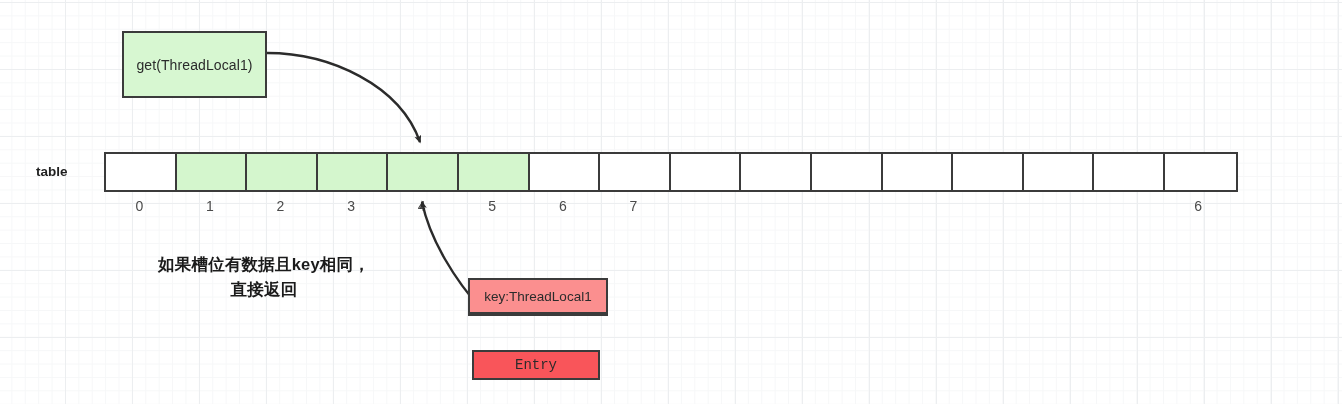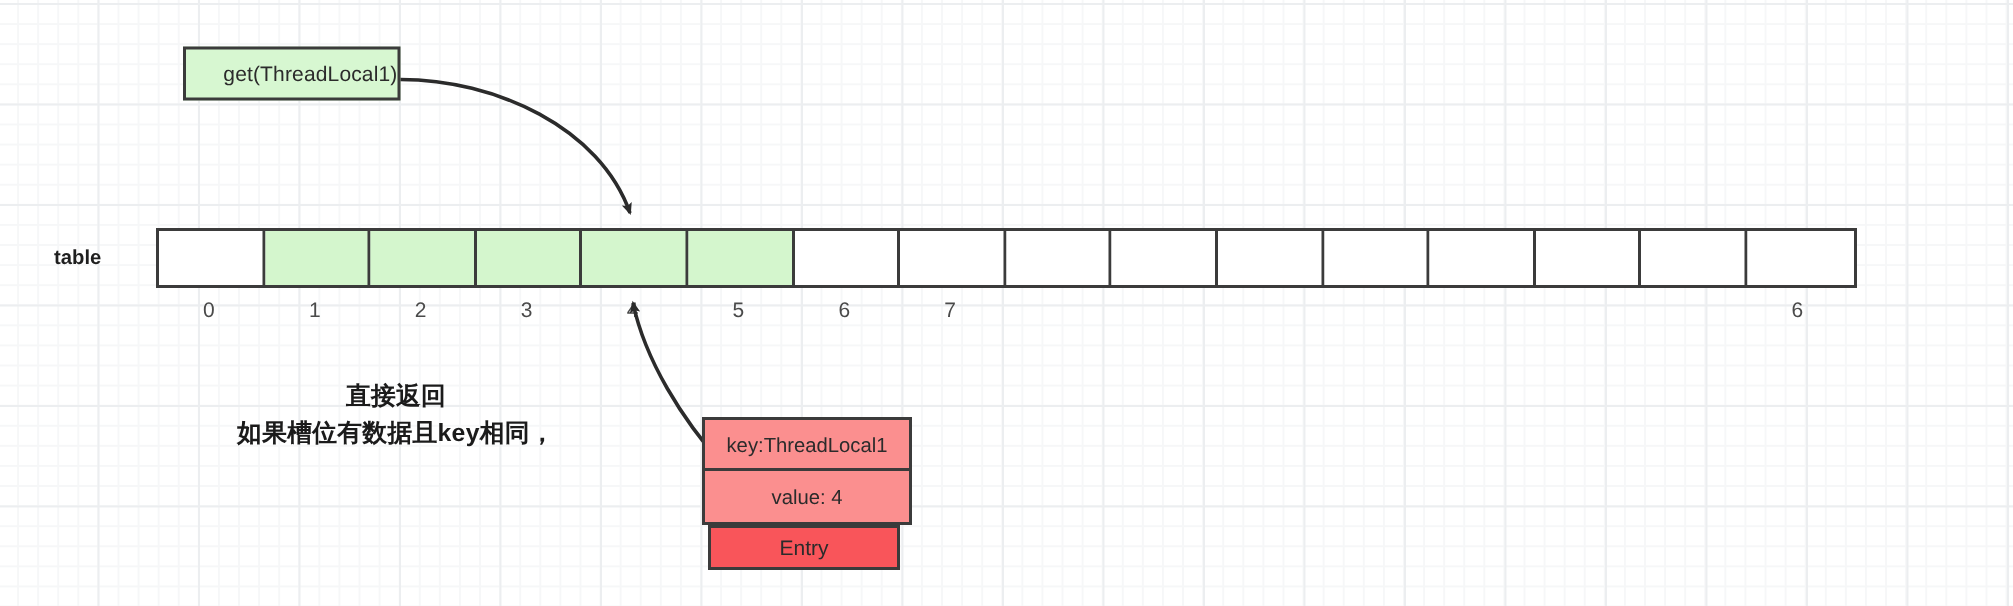--- a/index.html
+++ b/index.html
@@ -30,27 +30,27 @@
       13.4px 13.4px;
     background-position: -2px 2px, -2px 2px, -2px 2px, -2px 2px;
   }
 
   
   .call-box {
     position: absolute;
     left: 122px;
     top: 31px;
     width: 145px;
-    height: 36px;
+    height: 67px;
     box-sizing: border-box;
     background: #d7f7d1;
     border: 2px solid #3b3b3b;
     display: flex;
     align-items: center;
-    justify-content: flex-end;
+    justify-content: center;
     color: #2b2b2b;
     font-size: 14px;
     letter-spacing: .1px;
   }
 
   
   .table-label {
     position: absolute;
     left: 36px;
     top: 164px;
@@ -115,20 +115,21 @@
     width: 128px;
     height: 30px;
     box-sizing: border-box;
     background: #f9555a;
     border: 2px solid #3b3b3b;
     display: flex;
     align-items: center;
     justify-content: center;
     font-size: 14px;
     color: #2b2b2b;
+    font-family: Liberation Mono, monospace;
   }
   .entry-main {
     position: absolute;
     left: 468px;
     top: 278px;
     width: 140px;
     box-sizing: border-box;
     border: 2px solid #3b3b3b;
     background: #fb8f8f;
     z-index: 2;
@@ -197,34 +198,31 @@
       <div class="idx"></div>
       <div class="idx"></div>
       <div class="idx"></div>
       <div class="idx"></div>
       <div class="idx"></div>
       <div class="idx"></div>
       <div class="idx">6</div>
     </div>
 
   <div class="note">
+    <div>如果槽位有数据且key相同，</div>
     <div>直接返回</div>
-    <div>如果槽位有数据且key相同，</div>
   </div>
 
   <div class="entry-shadow">
     <span>Entry</span>
   </div>
 
   <div class="entry-main">
     <div class="erow top">
       <span>key:ThreadLocal1</span>
-    </div>
-    <div class="erow">
-      <span>value: 4</span>
     </div>
   </div>
 
   <svg id="arrows" viewBox="0 0 1342 404">
     <defs>
       <marker id="ah" markerWidth="10" markerHeight="10" refX="6.5" refY="3.5" orient="auto" markerUnits="userSpaceOnUse">
         <path d="M0,0 L8,3.5 L0,7 L1.6,3.5 z" fill="#2b2b2b"></path>
       </marker>
     </defs>
     <path d="M267,53 C 330,53 400,85 420,142" fill="none" stroke="#2b2b2b" stroke-width="2.4" marker-end="url(#ah)"></path>

